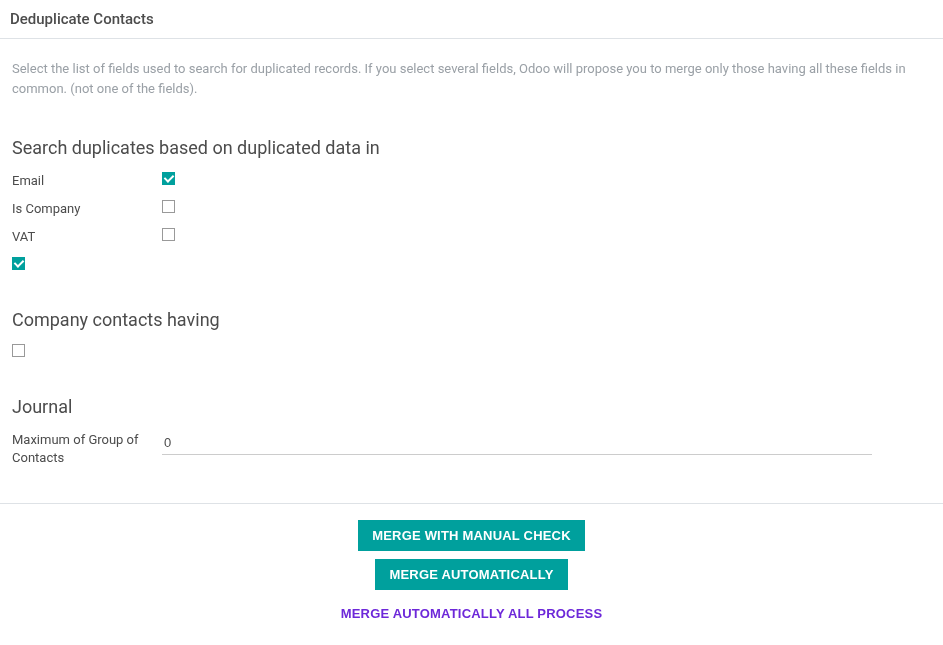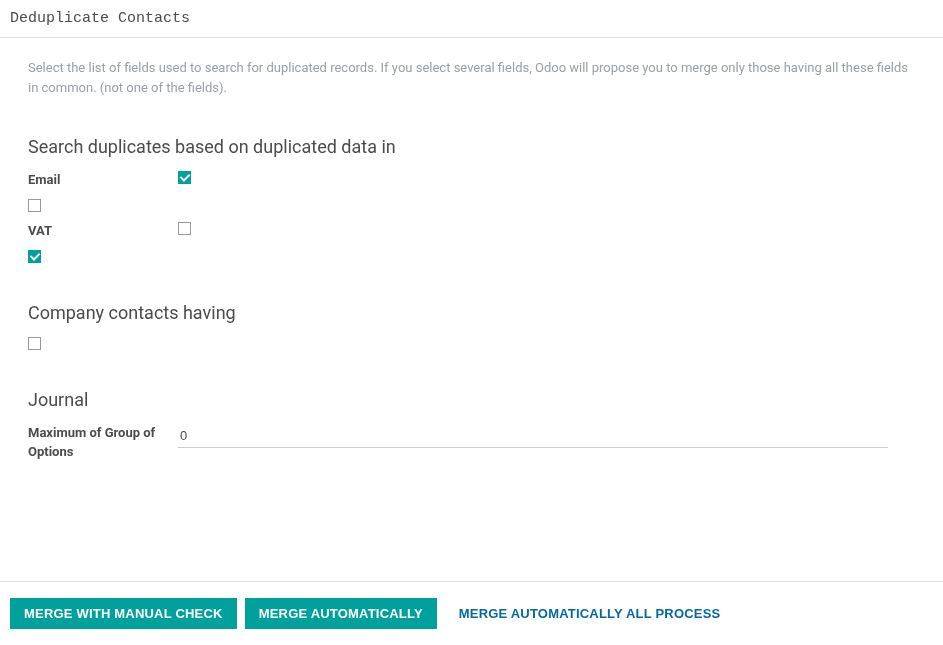--- a/index.html
+++ b/index.html
@@ -9,34 +9,33 @@
       color: #4c4c4c;
       background: #fff;
       width: 943px;
       height: 645px;
       display: flex;
       flex-direction: column;
       position: relative;
     }
     .header {
       padding: 10px 18px 10px 10px;
-      font-family: Liberation Mono, monospace;
     }
     .header h4 {
       font-size: 15px;
       font-weight: 500;
       color: #4c4c4c;
     }
     .divider {
       border: none;
       border-top: 1px solid #dee2e6;
     }
     .content {
       flex: 1;
-      padding: 20px 28px;
+      padding: 20px 12px;
       overflow-y: auto;
     }
     .help-text {
       color: #9aa0a6;
       font-size: 13px;
       line-height: 1.5;
       margin-bottom: 28px;
     }
     .section {
       margin-bottom: 22px;
@@ -48,21 +47,21 @@
       color: #4c4c4c;
       margin-bottom: 14px;
     }
     .field-row {
       display: flex;
       align-items: flex-start;
       margin-bottom: 10px;
     }
     .field-label {
       width: 150px;
-      font-weight: 700;
+      font-weight: 400;
       font-size: 13px;
       color: #4c4c4c;
       line-height: 1.4;
       padding-top: 0;
     }
     .field-control {
       display: flex;
       align-items: flex-start;
       padding-top: 0;
     }
@@ -101,37 +100,38 @@
       width: 710px;
       outline: none;
     }
     .footer {
       border-top: 1px solid #dee2e6;
       padding: 16px 10px;
       display: flex;
       gap: 8px;
       align-items: center;
       margin-top: auto;
+      flex-direction: column;
     }
     .btn {
       border: none;
       padding: 8px 14px;
       font-size: 13px;
       font-weight: 600;
       cursor: pointer;
       text-transform: uppercase;
       letter-spacing: 0.2px;
     }
     .btn-primary {
       background: #00a09d;
       color: #fff;
     }
     .btn-link {
       background: transparent;
-      color: #0369a1;
+      color: #6d28d9;
     }
   </style>
 </head>
 <body>
 
 <div class="header">
   <h4>Deduplicate Contacts</h4>
 </div>
 <hr class="divider">
 
@@ -143,20 +143,21 @@
 
     <div class="field-row">
       <label class="field-label">Email</label>
       <div class="field-control">
         <input type="checkbox" class="checkbox" checked="" style="">
       </div>
     </div>
 
 
     <div class="field-row">
+      <label class="field-label">Is Company</label>
       <div class="field-control">
         <input type="checkbox" class="checkbox" style="">
       </div>
     </div>
 
     <div class="field-row">
       <label class="field-label">VAT</label>
       <div class="field-control">
         <input type="checkbox" class="checkbox" style="">
       </div>
@@ -177,21 +178,21 @@
       <div class="field-control">
         <input type="checkbox" class="checkbox" style="">
       </div>
     </div>
   </div>
 
   <div class="section">
     <h2 class="section-title">Journal</h2>
 
     <div class="field-row">
-      <label class="field-label">Maximum of Group of Options</label>
+      <label class="field-label">Maximum of Group of Contacts</label>
       <div class="field-control">
         <input type="text" class="text-input" value="0" style="">
       </div>
     </div>
   </div>
 </div>
 
 <div class="footer">
   <button class="btn btn-primary">Merge with Manual Check</button>
   <button class="btn btn-primary">Merge Automatically</button>

